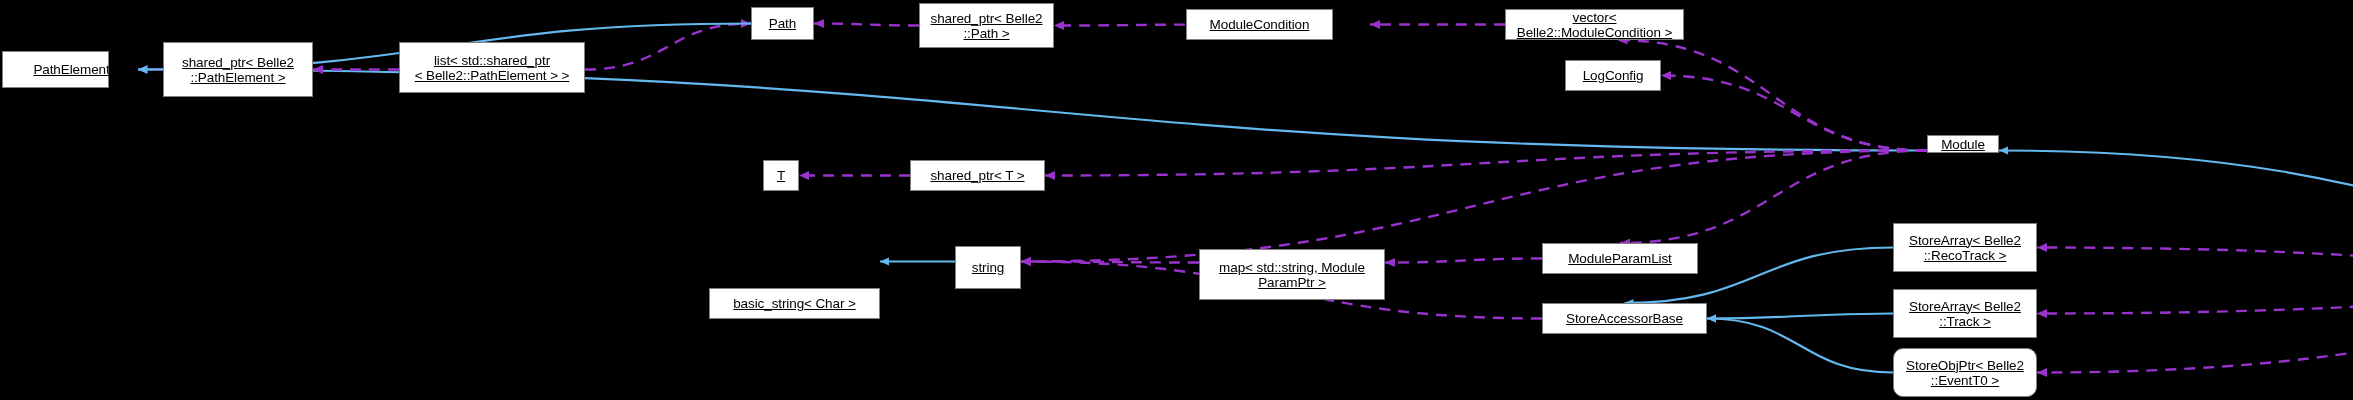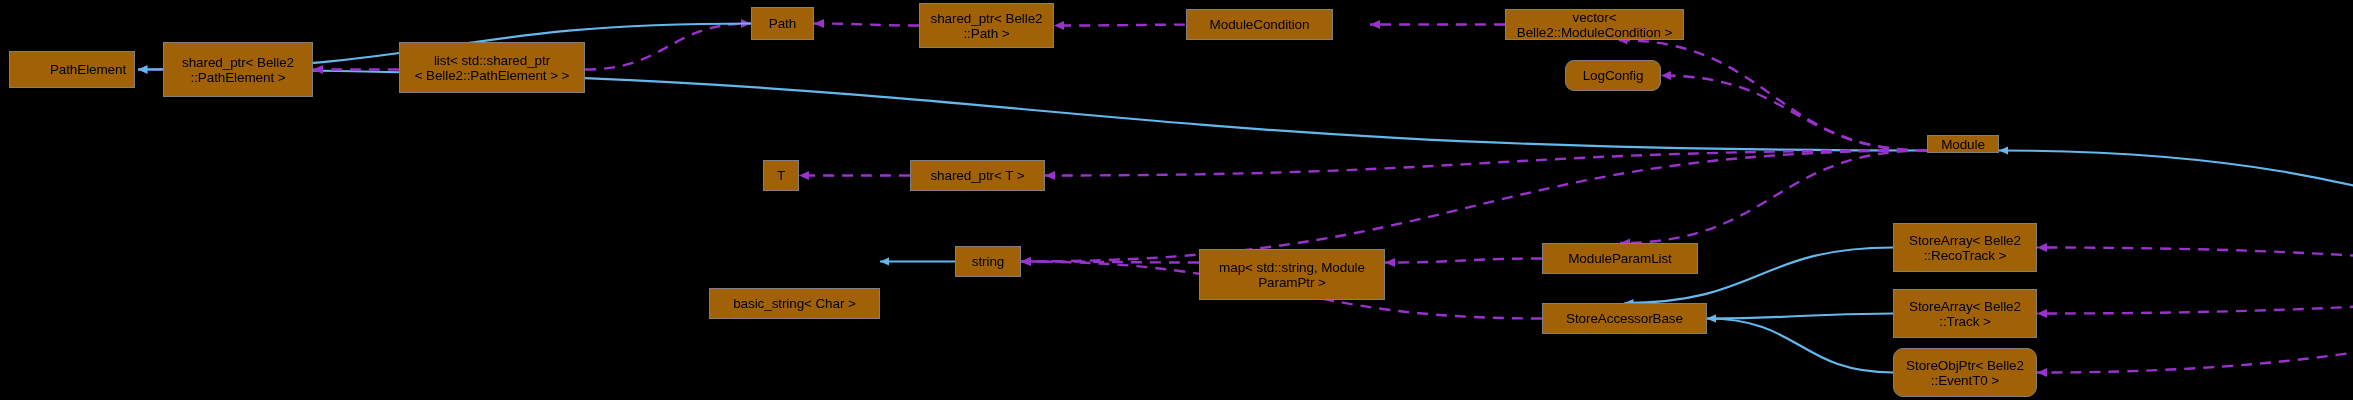--- a/index.html
+++ b/index.html
@@ -21,32 +21,33 @@
     position: absolute;
     left: 0;
     top: 0;
     width: 2353px;
     height: 400px;
     pointer-events: none;
   }
   .node {
     position: absolute;
     box-sizing: border-box;
-    background: #a16207;
+    background: #ffffff;
     border: 1px solid #808080;
     color: #000000;
     font-size: 13.5px;
     line-height: 15px;
     display: flex;
     align-items: center;
     justify-content: center;
     text-align: center;
     white-space: pre-line;
     letter-spacing: -0.1px;
     z-index: 3;
+    text-decoration: underline;
   }
 </style>
 </head>
 <body>
 
 <div id="diagram">
   <svg id="edges" viewBox="0 0 2353 400" width="2353" height="400" xmlns="http://www.w3.org/2000/svg">
     <defs>
       <marker id="arrow-blue" markerWidth="10" markerHeight="10" refX="9" refY="4" orient="auto" markerUnits="userSpaceOnUse">
         <path d="M0,0 L9,4 L0,8 z" fill="#63b8ee"></path>
@@ -78,36 +79,36 @@
         <path d="M1893,313.5 C1800,313.5 1800,318.5 1707,318.5" fill="none" stroke="#63b8ee" stroke-width="2.2" marker-end="url(#arrow-blue)"></path>
         <path d="M1893,372.5 C1800,372.5 1800,318.5 1707,318.5" fill="none" stroke="#63b8ee" stroke-width="2.2" marker-end="url(#arrow-blue)"></path>
         <path d="M2949,283.5 C2474,283.5 2474,150.5 1999,150.5" fill="none" stroke="#63b8ee" stroke-width="2.2" marker-end="url(#arrow-blue)"></path>
         <path d="M2949,283.5 C2493,283.5 2493,247.5 2037,247.5" fill="none" stroke="#9a32cd" stroke-width="2.4" stroke-dasharray="11,8" marker-end="url(#arrow-purple)"></path>
         <path d="M2949,283.5 C2493,283.5 2493,313.5 2037,313.5" fill="none" stroke="#9a32cd" stroke-width="2.4" stroke-dasharray="11,8" marker-end="url(#arrow-purple)"></path>
         <path d="M2949,283.5 C2493,283.5 2493,372.5 2037,372.5" fill="none" stroke="#9a32cd" stroke-width="2.4" stroke-dasharray="11,8" marker-end="url(#arrow-purple)"></path>
       </g>
   </svg>
 
   <div id="node-layer">
-      <div class="node" style="left: 9px; top: 51px; width: 126px; height: 37px; padding-left: 32px;"><span>PathElement</span></div>
+      <div class="node" style="left: 2px; top: 51px; width: 107px; height: 37px; padding-left: 32px;"><span>PathElement</span></div>
       <div class="node" style="left: 163px; top: 42px; width: 150px; height: 55px;"><span>shared_ptr&lt; Belle2
 ::PathElement &gt;</span></div>
       <div class="node" style="left: 399px; top: 42px; width: 186px; height: 51px;"><span>list&lt; std::shared_ptr
 &lt; Belle2::PathElement &gt; &gt;</span></div>
       <div class="node" style="left: 751px; top: 7px; width: 63px; height: 33px;"><span>Path</span></div>
       <div class="node" style="left: 919px; top: 3px; width: 135px; height: 45px;"><span>shared_ptr&lt; Belle2
 ::Path &gt;</span></div>
       <div class="node" style="left: 1186px; top: 9px; width: 147px; height: 31px;"><span>ModuleCondition</span></div>
       <div class="node" style="left: 1505px; top: 9px; width: 179px; height: 31px;"><span>vector&lt; Belle2::ModuleCondition &gt;</span></div>
-      <div class="node" style="left: 1565px; top: 60px; width: 96px; height: 31px; border-radius: 9px;"><span>LogConfig</span></div>
+      <div class="node" style="left: 1565px; top: 60px; width: 96px; height: 31px;"><span>LogConfig</span></div>
       <div class="node" style="left: 1927px; top: 135px; width: 72px; height: 18px;"><span>Module</span></div>
       <div class="node" style="left: 763px; top: 160px; width: 36px; height: 31px;"><span>T</span></div>
       <div class="node" style="left: 910px; top: 160px; width: 135px; height: 31px;"><span>shared_ptr&lt; T &gt;</span></div>
       <div class="node" style="left: 709px; top: 246px; width: 171px; height: 31px; margin-top: 42px;"><span>basic_string&lt; Char &gt;</span></div>
-      <div class="node" style="left: 955px; top: 246px; width: 66px; height: 31px;"><span>string</span></div>
+      <div class="node" style="left: 955px; top: 246px; width: 66px; height: 43px;"><span>string</span></div>
       <div class="node" style="left: 1199px; top: 237px; width: 186px; height: 51px; margin-top: 12px;"><span>map&lt; std::string, Module
 ParamPtr &gt;</span></div>
       <div class="node" style="left: 1542px; top: 243px; width: 156px; height: 31px;"><span>ModuleParamList</span></div>
       <div class="node" style="left: 1542px; top: 303px; width: 165px; height: 31px;"><span>StoreAccessorBase</span></div>
       <div class="node" style="left: 1893px; top: 223px; width: 144px; height: 49px;"><span>StoreArray&lt; Belle2
 ::RecoTrack &gt;</span></div>
       <div class="node" style="left: 1893px; top: 289px; width: 144px; height: 49px;"><span>StoreArray&lt; Belle2
 ::Track &gt;</span></div>
       <div class="node" style="left: 1893px; top: 348px; width: 144px; height: 49px; border-radius: 10px;"><span>StoreObjPtr&lt; Belle2
 ::EventT0 &gt;</span></div>

